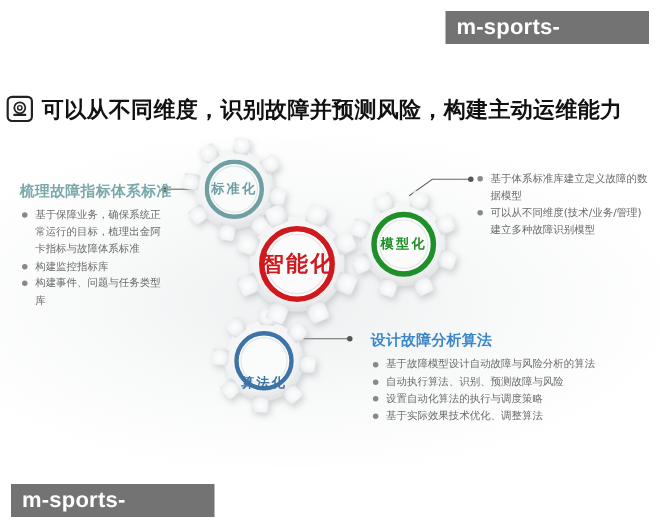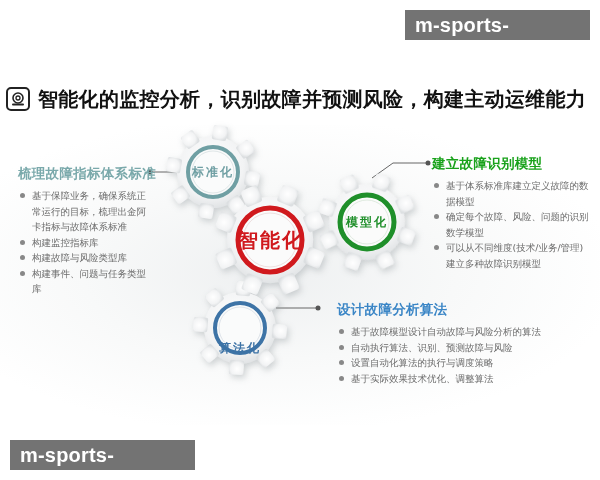--- a/index.html
+++ b/index.html
@@ -71,21 +71,21 @@
 <div class="bg-glow"></div>
 
 <div class="title-row">
   <div class="title-icon">
     <svg width="16" height="16" viewBox="0 0 16 16">
       <circle cx="8" cy="7" r="5" fill="none" stroke="#222" stroke-width="1.6"></circle>
       <circle cx="8" cy="7" r="2" fill="none" stroke="#222" stroke-width="1.3"></circle>
       <rect x="2" y="12.5" width="12" height="2" rx="1" fill="#222"></rect>
     </svg>
   </div>
-  <div class="title-text">智能化的监控分析，识别故障并预测风险，构建主动运维能力</div>
+  <div class="title-text">可以从不同维度，识别故障并预测风险，构建主动运维能力</div>
 </div>
 
 <svg class="gears" viewBox="0 0 600 480">
   <defs>
     <radialGradient id="gearFill" cx="45%" cy="40%" r="65%">
       <stop offset="0%" stop-color="#ffffff"></stop>
       <stop offset="70%" stop-color="#f2f3f4"></stop>
       <stop offset="100%" stop-color="#dcdfe1"></stop>
     </radialGradient>
     <filter id="gshadow" x="-30%" y="-30%" width="160%" height="160%">
@@ -145,30 +145,27 @@
 <div class="gear-label" style="left:213px; top:172px; font-size:12px; color:#6f9fa3;">标准化</div>
 <div class="gear-label" style="left:271px; top:240px; font-size:20px; color:#d0191d;">智能化</div>
 <div class="gear-label" style="left:367px; top:222px; font-size:12px; color:#1f8f2a;">模型化</div>
 <div class="gear-label" style="left:240px; top:328px; font-size:12px; color:#3d73a6;margin-top:20px;">算法化</div>
 
 <div class="section sec-left">
   <h3>梳理故障指标体系标准</h3>
   <ul>
     <li>基于保障业务，确保系统正常运行的目标，梳理出金阿卡指标与故障体系标准</li>
     <li>构建监控指标库</li>
-    <li>构建故障与风险类型库</li>
     <li>构建事件、问题与任务类型库</li>
   </ul>
 </div>
 
 <div class="section sec-right">
-  <h3>建立故障识别模型</h3>
   <ul>
     <li>基于体系标准库建立定义故障的数据模型</li>
-    <li>确定每个故障、风险、问题的识别数学模型</li>
     <li>可以从不同维度(技术/业务/管理)建立多种故障识别模型</li>
   </ul>
 </div>
 
 <div class="section sec-bottom">
   <h3>设计故障分析算法</h3>
   <ul>
     <li>基于故障模型设计自动故障与风险分析的算法</li>
     <li>自动执行算法、识别、预测故障与风险</li>
     <li>设置自动化算法的执行与调度策略</li>

